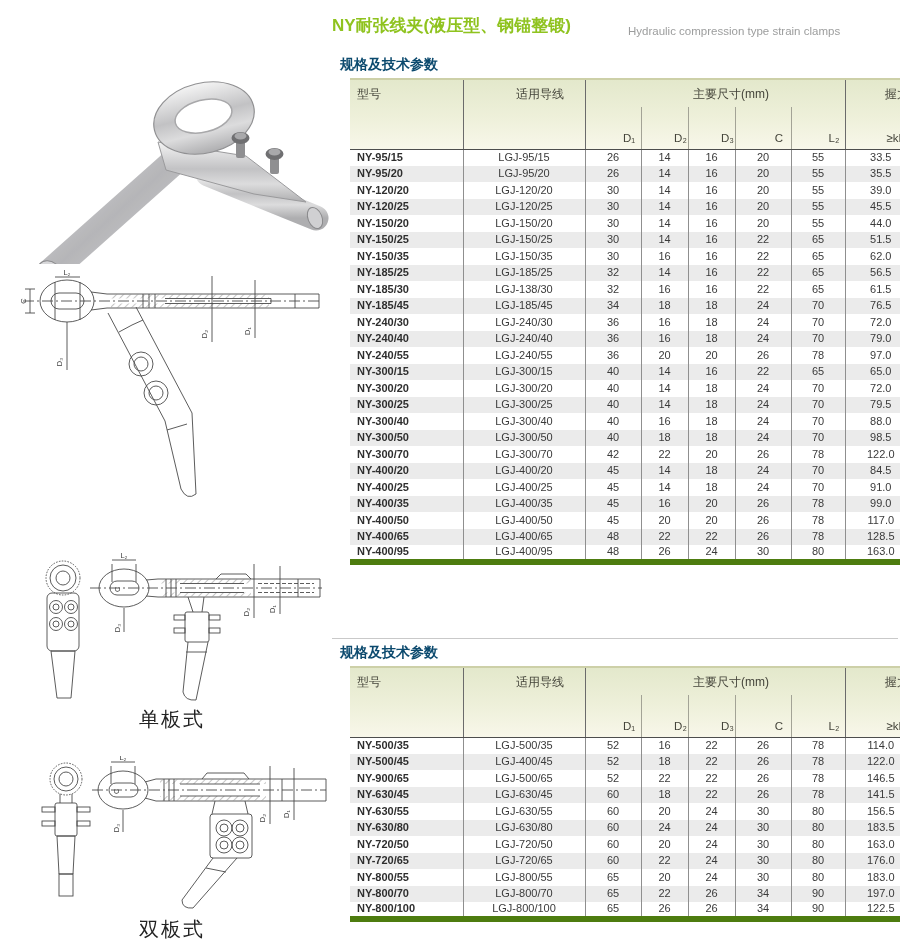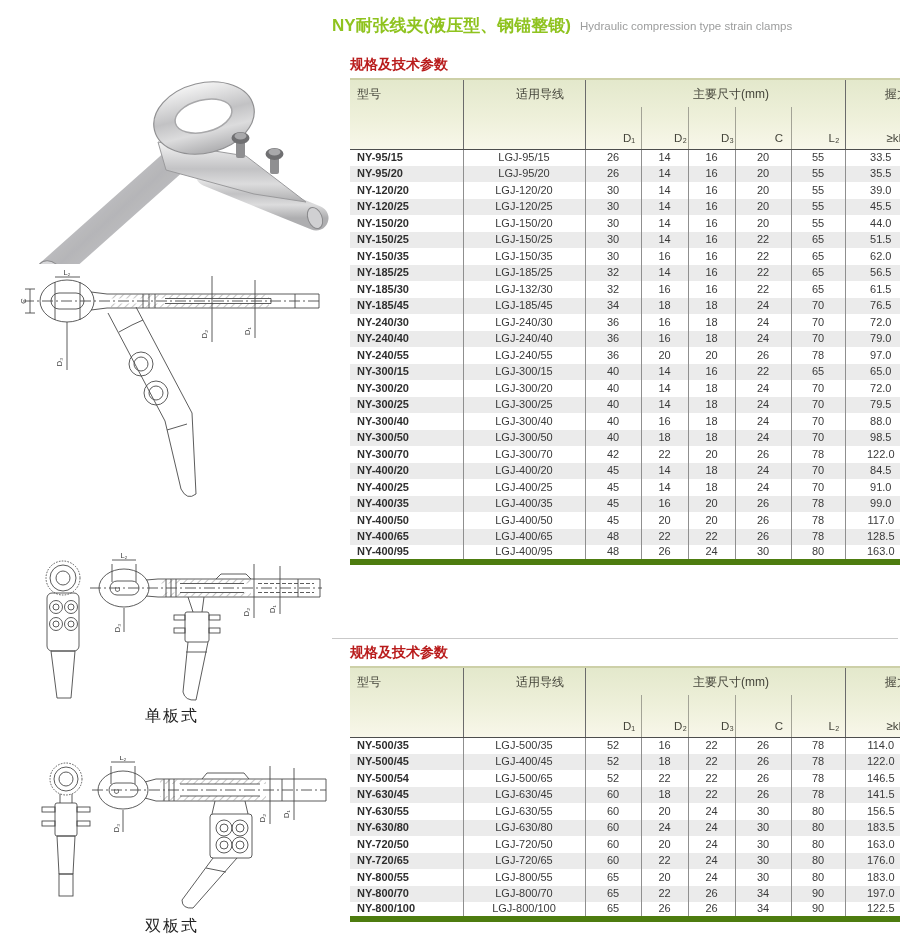--- a/index.html
+++ b/index.html
@@ -1,28 +1,28 @@
 <!DOCTYPE html>
 <html><head>
 <meta charset="utf-8">
 <style>
   * { margin:0; padding:0; box-sizing:border-box; }
   body { background:#fff; font-family:"Liberation Sans","DejaVu Sans",sans-serif; }
   #page { position:relative; width:900px; height:950px; background:#fff; overflow:hidden; }
 
   
   .fig { position:absolute; }
-  .fig-label { position:absolute; width:220px; text-align:center; font-size:16px; color:#222; letter-spacing:2px; }
+  .fig-label { position:absolute; width:220px; text-align:center; font-size:20px; color:#222; letter-spacing:2px; }
 
   
   #right-col { position:absolute; left:332px; top:0; width:566px; height:950px; }
-  .title-row { position:absolute; top:14px; left:0; display:flex; align-items:center; gap:9px; white-space:nowrap; }
+  .title-row { position:absolute; top:14px; left:0; display:flex; align-items:flex-end; gap:9px; white-space:nowrap; }
   .title-cn { font-size:17px; font-weight:bold; color:#8fc31f; }
-  .title-en { font-size:11.5px; color:#9c9d9d; }
-  .sec-head { position:absolute; left:18px; font-size:14px; font-weight:bold; color:#b91c1c; }
+  .title-en { font-size:11.5px; color:#9c9d9d;margin-left:48px; }
+  .sec-head { position:absolute; left:8px; font-size:14px; font-weight:bold; color:#0c4a6e; }
   .divider  { position:absolute; left:0; width:566px; height:1px; background:#c9c9c9; }
 
   table.spec { position:absolute; left:18px; width:566px; border-collapse:collapse; table-layout:fixed;
                border-bottom:6px solid #4d7c0f; font-size:11px; color:#3a3a3a; }
   table.spec thead { background:linear-gradient(#e3e8cb, #eef0da 55%, #f8f7ea); }
   table.spec th { font-weight:normal; color:#44443a; border-top:2px solid #cdd0a8;padding-left:32px; }
   table.spec tr.h1 th { height:28px; vertical-align:top; padding-top:6px; font-size:12px; text-align:center; }
   table.spec tr.h1 th.model-h { text-align:left; padding-left:7px; }
   table.spec tr.h2 th { height:42px; vertical-align:bottom; padding-bottom:5px; font-size:11.5px; text-align:center;
                         border-top:none; border-bottom:1px solid #4d4d4d; }
@@ -384,21 +384,21 @@
             <td>LGJ-185/25</td>
             <td>32</td>
             <td>14</td>
             <td>16</td>
             <td>22</td>
             <td>65</td>
             <td>56.5</td>
           </tr>
           <tr>
             <td>NY-185/30</td>
-            <td>LGJ-132/30</td>
+            <td>LGJ-138/30</td>
             <td>32</td>
             <td>16</td>
             <td>16</td>
             <td>22</td>
             <td>65</td>
             <td>61.5</td>
           </tr>
           <tr>
             <td>NY-185/45</td>
             <td>LGJ-185/45</td>
@@ -607,21 +607,21 @@
             <td>NY-500/45</td>
             <td>LGJ-400/45</td>
             <td>52</td>
             <td>18</td>
             <td>22</td>
             <td>26</td>
             <td>78</td>
             <td>122.0</td>
           </tr>
           <tr>
-            <td>NY-500/54</td>
+            <td>NY-900/65</td>
             <td>LGJ-500/65</td>
             <td>52</td>
             <td>22</td>
             <td>22</td>
             <td>26</td>
             <td>78</td>
             <td>146.5</td>
           </tr>
           <tr>
             <td>NY-630/45</td>

